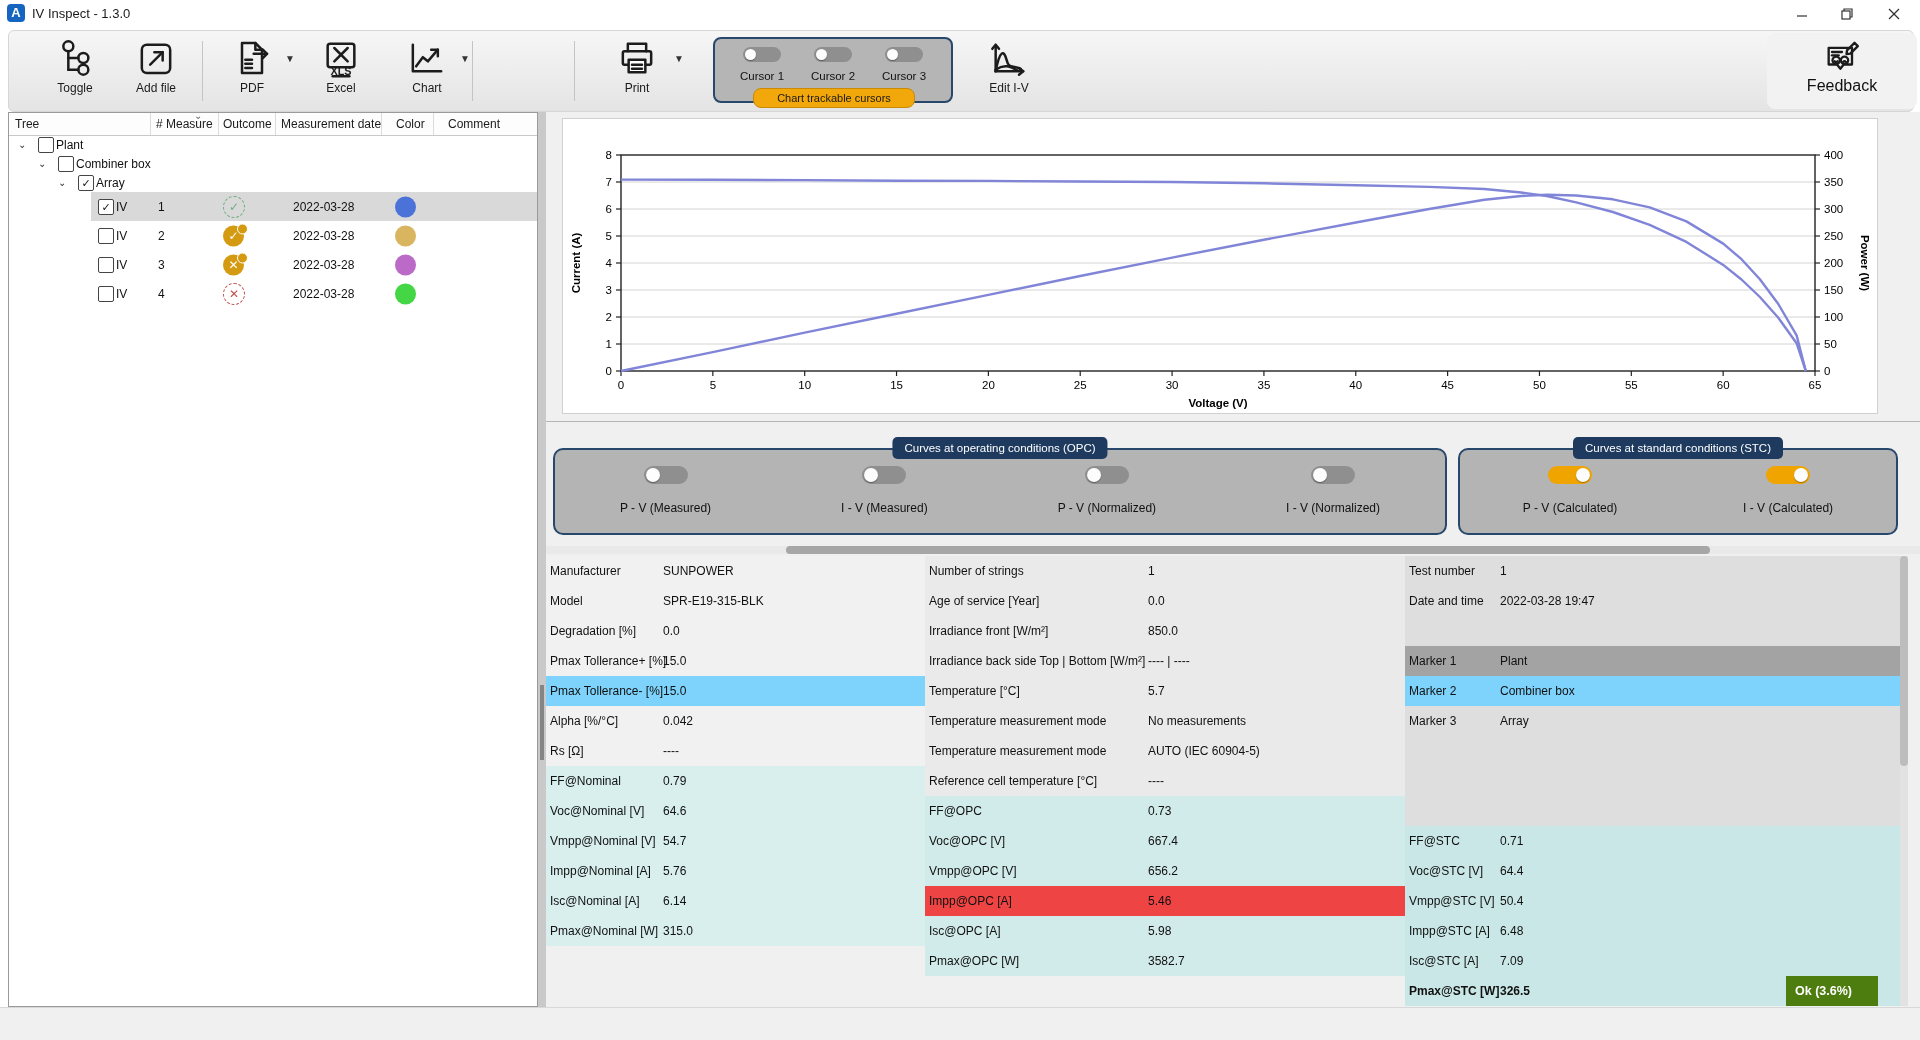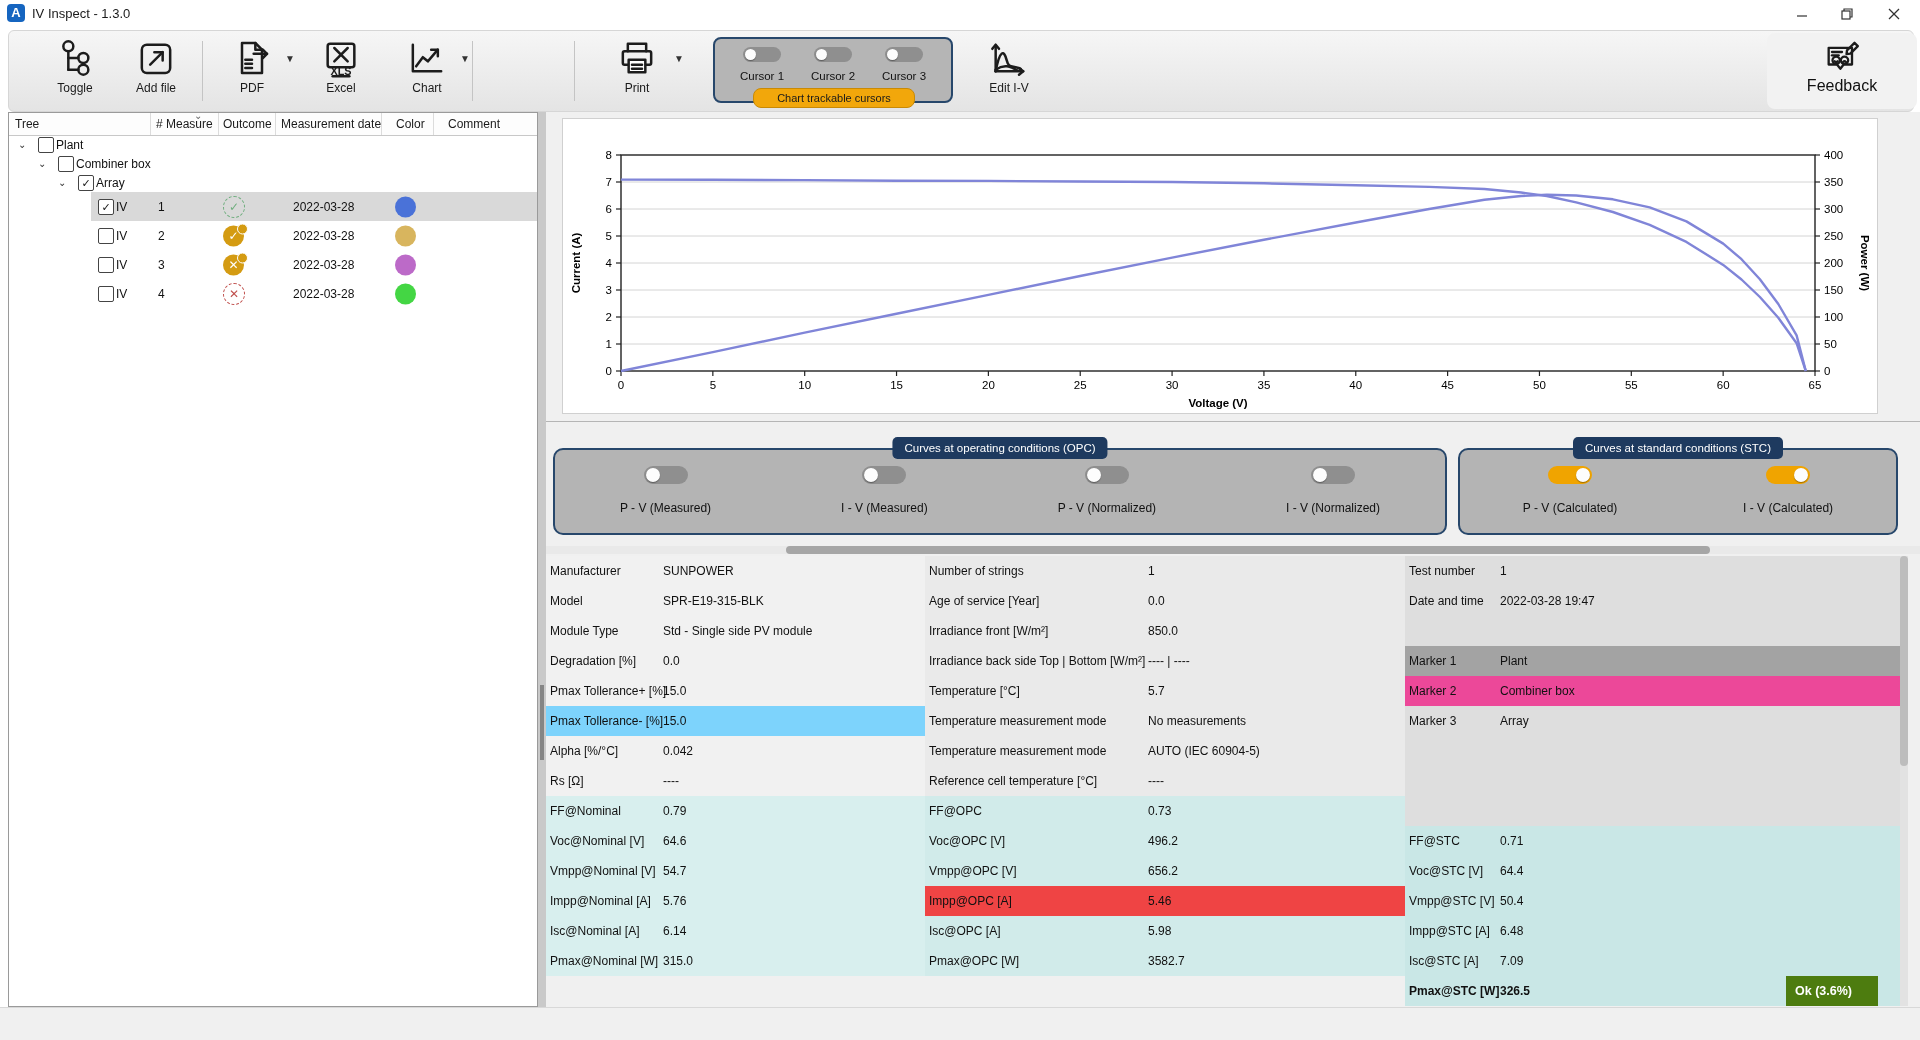--- a/index.html
+++ b/index.html
@@ -439,25 +439,20 @@
         <span class="l">Manufacturer</span>
         <span class="v" style="left:117px">SUNPOWER</span>
 
       </div>
           <div class="trowi " style="background:#f1f1f1">
         <span class="l">Model</span>
         <span class="v" style="left:117px">SPR-E19-315-BLK</span>
 
       </div>
           <div class="trowi " style="background:#f1f1f1">
-        <span class="l">Module Type</span>
-        <span class="v" style="left:117px">Std - Single side PV module</span>
-
-      </div>
-          <div class="trowi " style="background:#f1f1f1">
         <span class="l">Degradation [%]</span>
         <span class="v" style="left:117px">0.0</span>
 
       </div>
           <div class="trowi " style="background:#f1f1f1">
         <span class="l">Pmax Tollerance+ [%]</span>
         <span class="v" style="left:117px">15.0</span>
 
       </div>
           <div class="trowi " style="background:#7dd3fc">
@@ -547,21 +542,21 @@
         <span class="v" style="left:223px">----</span>
 
       </div>
           <div class="trowi " style="background:#d1ebea">
         <span class="l">FF@OPC</span>
         <span class="v" style="left:223px">0.73</span>
 
       </div>
           <div class="trowi " style="background:#d1ebea">
         <span class="l">Voc@OPC [V]</span>
-        <span class="v" style="left:223px">496.2</span>
+        <span class="v" style="left:223px">667.4</span>
 
       </div>
           <div class="trowi " style="background:#d1ebea">
         <span class="l">Vmpp@OPC [V]</span>
         <span class="v" style="left:223px">656.2</span>
 
       </div>
           <div class="trowi " style="background:#ef4444">
         <span class="l">Impp@OPC [A]</span>
         <span class="v" style="left:223px">5.46</span>
@@ -592,21 +587,21 @@
           <div class="trowi " style="background:#dedede">
         <span class="l"></span>
         <span class="v" style="left:95px"></span>
 
       </div>
           <div class="trowi " style="background:#a3a3a3">
         <span class="l">Marker 1</span>
         <span class="v" style="left:95px">Plant</span>
 
       </div>
-          <div class="trowi " style="background:#ec4899">
+          <div class="trowi " style="background:#7dd3fc">
         <span class="l">Marker 2</span>
         <span class="v" style="left:95px">Combiner box</span>
 
       </div>
           <div class="trowi " style="background:#dedede">
         <span class="l">Marker 3</span>
         <span class="v" style="left:95px">Array</span>
 
       </div>
           <div class="trowi " style="background:#dedede">

